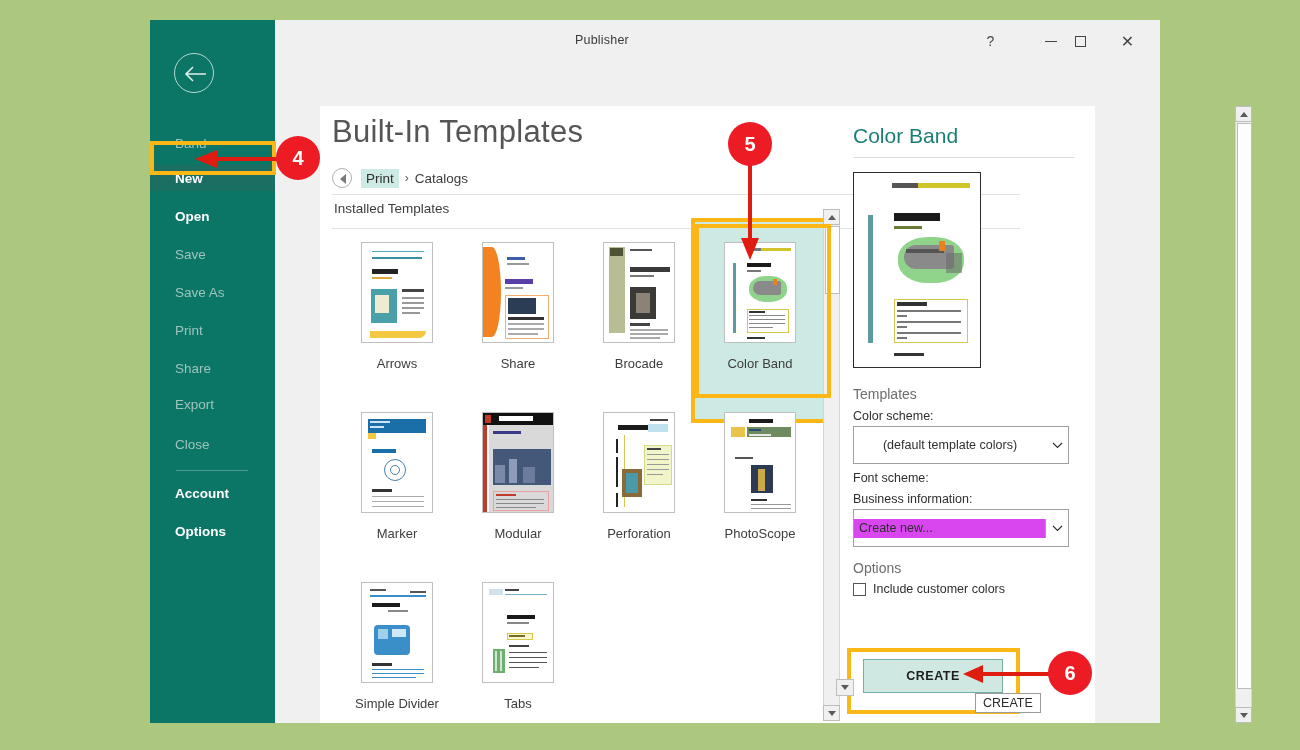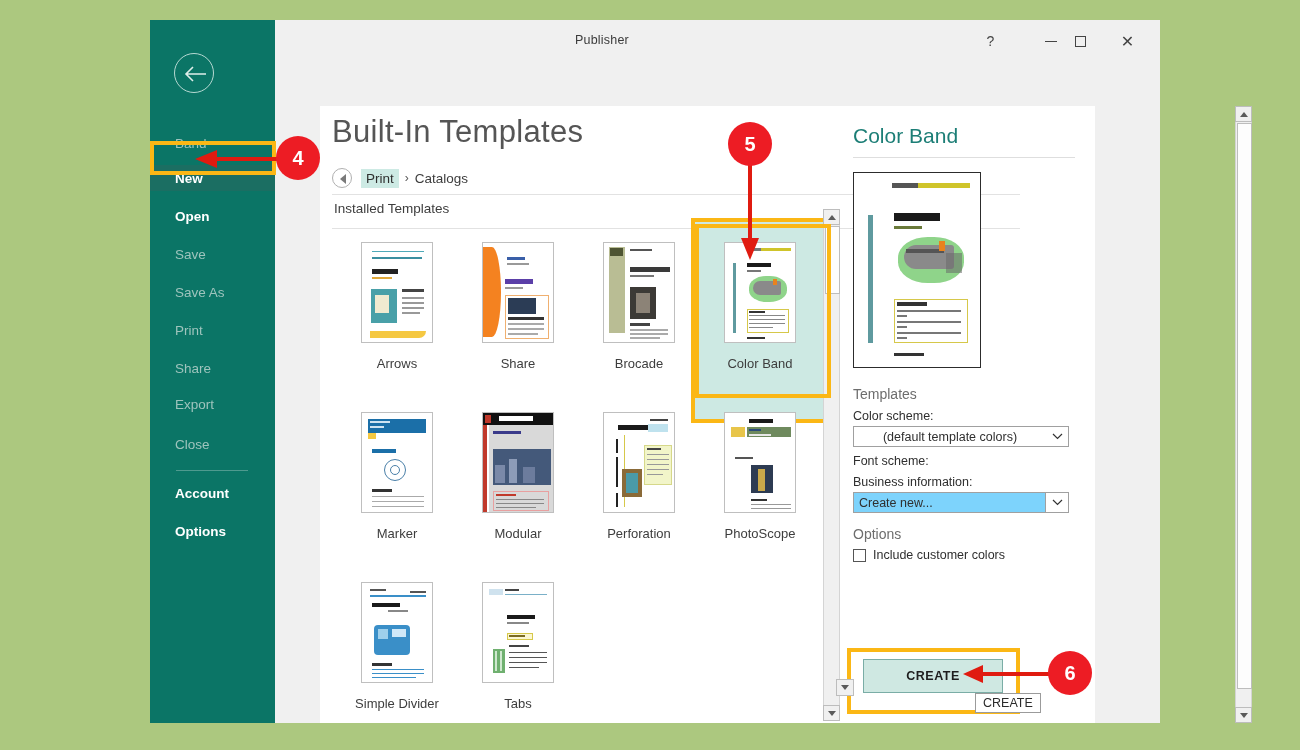--- a/index.html
+++ b/index.html
@@ -127,31 +127,31 @@
   .pv-rule { margin-top: 9px; width: 222px; height: 1px; background: #dedede; }
   .pv-big {
     margin-top: 14px; width: 128px; height: 196px;
     background: #fff; border: 1.6px solid #2c2c2c; position: relative;
     overflow: hidden;
   }
   .pv-h { margin-top: 18px; font-size: 14px; color: #6d6d6d; }
   .pv-lbl { margin-top: 7px; font-size: 12.5px; color: #2f2f2f; }
 
   .combo {
-    margin-top: 3px; width: 216px; height: 21px;
+    margin-top: 3px; width: 216px; height: 38px;
     border: 1px solid #a0a0a0; background: #fff;
     display: flex; align-items: center; position: relative;
   }
   .combo.tall { height: 57px; }
   .combo .ctext {
     flex: 1; text-align: center; font-size: 12.5px; color: #2f2f2f;
   }
   .combo.bizinfo { border: 1px solid #a0a0a0; }
   .combo.bizinfo .cfield {
-    width: 192px; height: 19px; margin: 0; background: #7dd3fc;
+    width: 192px; height: 19px; margin: 0; background: #d946ef;
     border-right: 1px solid #a0a0a0;
     display: flex; align-items: center; padding-left: 5px;
     font-size: 12.5px; color: #2f2f2f;
   }
   .chev { width: 22px; display: flex; align-items: center; justify-content: center; }
   .chev svg { display: block; }
 
   .checkrow { margin-top: 6px; display: flex; align-items: center; }
   .chkbox {
     width: 13px; height: 13px; border: 1px solid #555; background: #fff;

